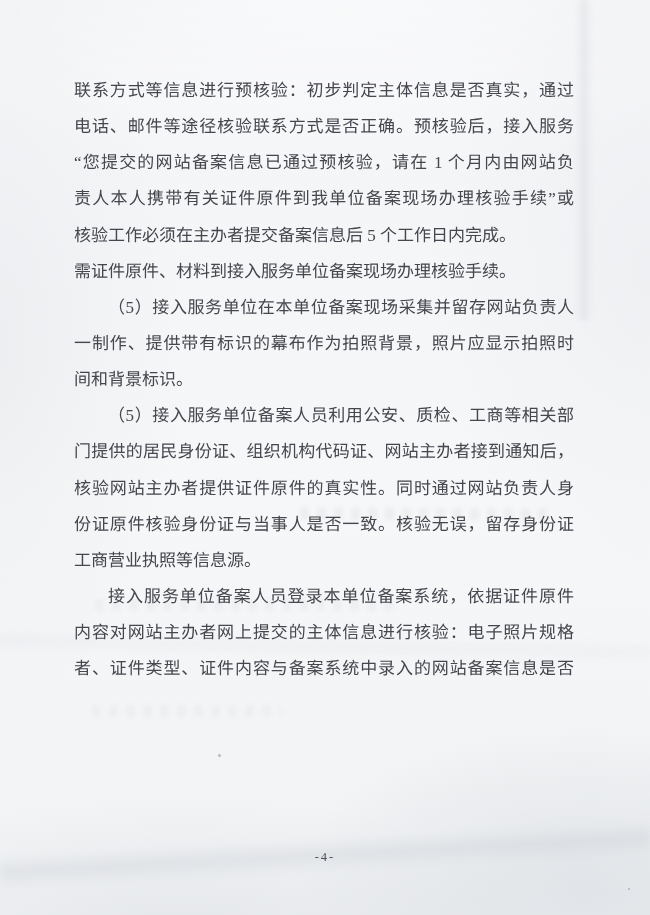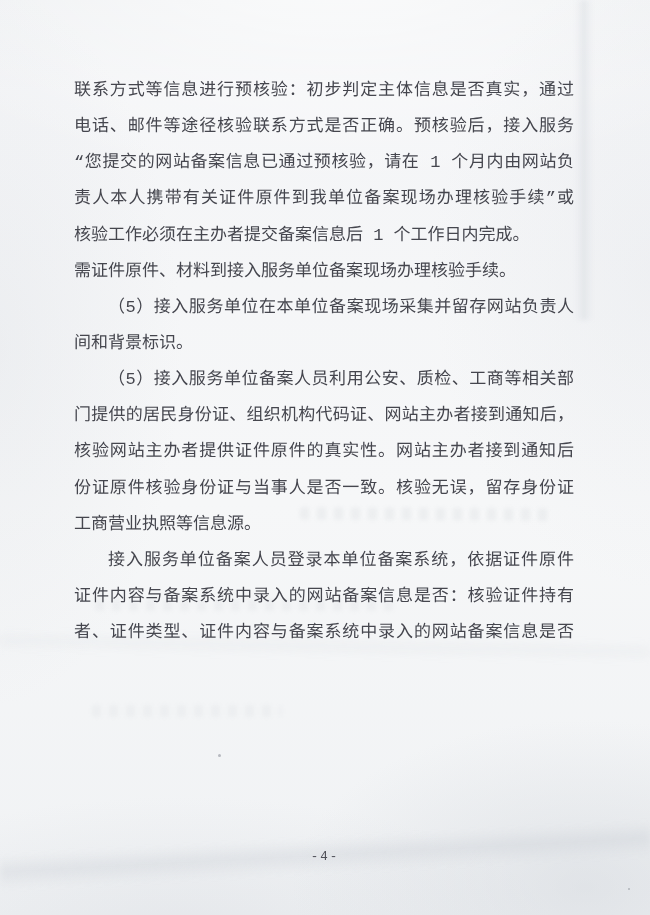--- a/index.html
+++ b/index.html
@@ -16,21 +16,20 @@
     position:relative;
     width:650px;height:915px;
     overflow:hidden;
     background:
       radial-gradient(ellipse 420px 240px at 90% 97%, rgba(198,203,210,0.38), transparent 70%),
       radial-gradient(ellipse 520px 190px at 28% 102%, rgba(205,209,216,0.32), transparent 72%),
       radial-gradient(ellipse 260px 480px at -2% 38%, rgba(212,216,222,0.28), transparent 75%),
       radial-gradient(ellipse 300px 420px at 101% 30%, rgba(214,218,224,0.22), transparent 75%),
       radial-gradient(ellipse 720px 320px at 52% -4%, rgba(255,255,255,0.75), transparent 70%),
       linear-gradient(180deg,#eef0f2 0%,#f4f5f7 10%,#f6f7f8 55%,#f0f2f4 100%);
-    font-family: Liberation Mono, monospace;
   }
   
   .crease{position:absolute;pointer-events:none;}
   .crease-bottom{
     left:0;top:820px;width:650px;height:70px;
     background:linear-gradient(177deg, transparent 35%, rgba(193,198,206,0.28) 50%, transparent 66%);
     filter:blur(3px);
   }
   .crease-right{
     left:575px;top:0;width:18px;height:320px;
@@ -96,28 +95,29 @@
   <div class="ghost ghost-2"></div>
   <div class="ghost ghost-3"></div>
   <div class="speck speck-1"></div>
   <div class="speck speck-2"></div>
 
   <div class="textblock">
       <div class="line fill">联系方式等信息进行预核验：初步判定主体信息是否真实，通过</div>
       <div class="line fill">电话、邮件等途径核验联系方式是否正确。预核验后，接入服务</div>
       <div class="line fill">“您提交的网站备案信息已通过预核验，请在 1 个月内由网站负</div>
       <div class="line fill">责人本人携带有关证件原件到我单位备案现场办理核验手续”或</div>
-      <div class="line">核验工作必须在主办者提交备案信息后 1 个工作日内完成。</div>
+      <div class="line">核验工作必须在主办者提交备案信息后 5 个工作日内完成。</div>
       <div class="line">需证件原件、材料到接入服务单位备案现场办理核验手续。</div>
       <div class="line fill indent">（5）接入服务单位在本单位备案现场采集并留存网站负责人</div>
+      <div class="line fill">一制作、提供带有标识的幕布作为拍照背景，照片应显示拍照时</div>
       <div class="line">间和背景标识。</div>
       <div class="line fill indent">（5）接入服务单位备案人员利用公安、质检、工商等相关部</div>
       <div class="line fill">门提供的居民身份证、组织机构代码证、网站主办者接到通知后，</div>
-      <div class="line fill">核验网站主办者提供证件原件的真实性。网站主办者接到通知后</div>
+      <div class="line fill">核验网站主办者提供证件原件的真实性。同时通过网站负责人身</div>
       <div class="line fill">份证原件核验身份证与当事人是否一致。核验无误，留存身份证</div>
       <div class="line">工商营业执照等信息源。</div>
       <div class="line fill indent">接入服务单位备案人员登录本单位备案系统，依据证件原件</div>
-      <div class="line fill">证件内容与备案系统中录入的网站备案信息是否：核验证件持有</div>
+      <div class="line fill">内容对网站主办者网上提交的主体信息进行核验：电子照片规格</div>
       <div class="line fill">者、证件类型、证件内容与备案系统中录入的网站备案信息是否</div>
     </div>
 
   <div class="pagenum">-4-</div>
 </div>
 
 </body></html>

